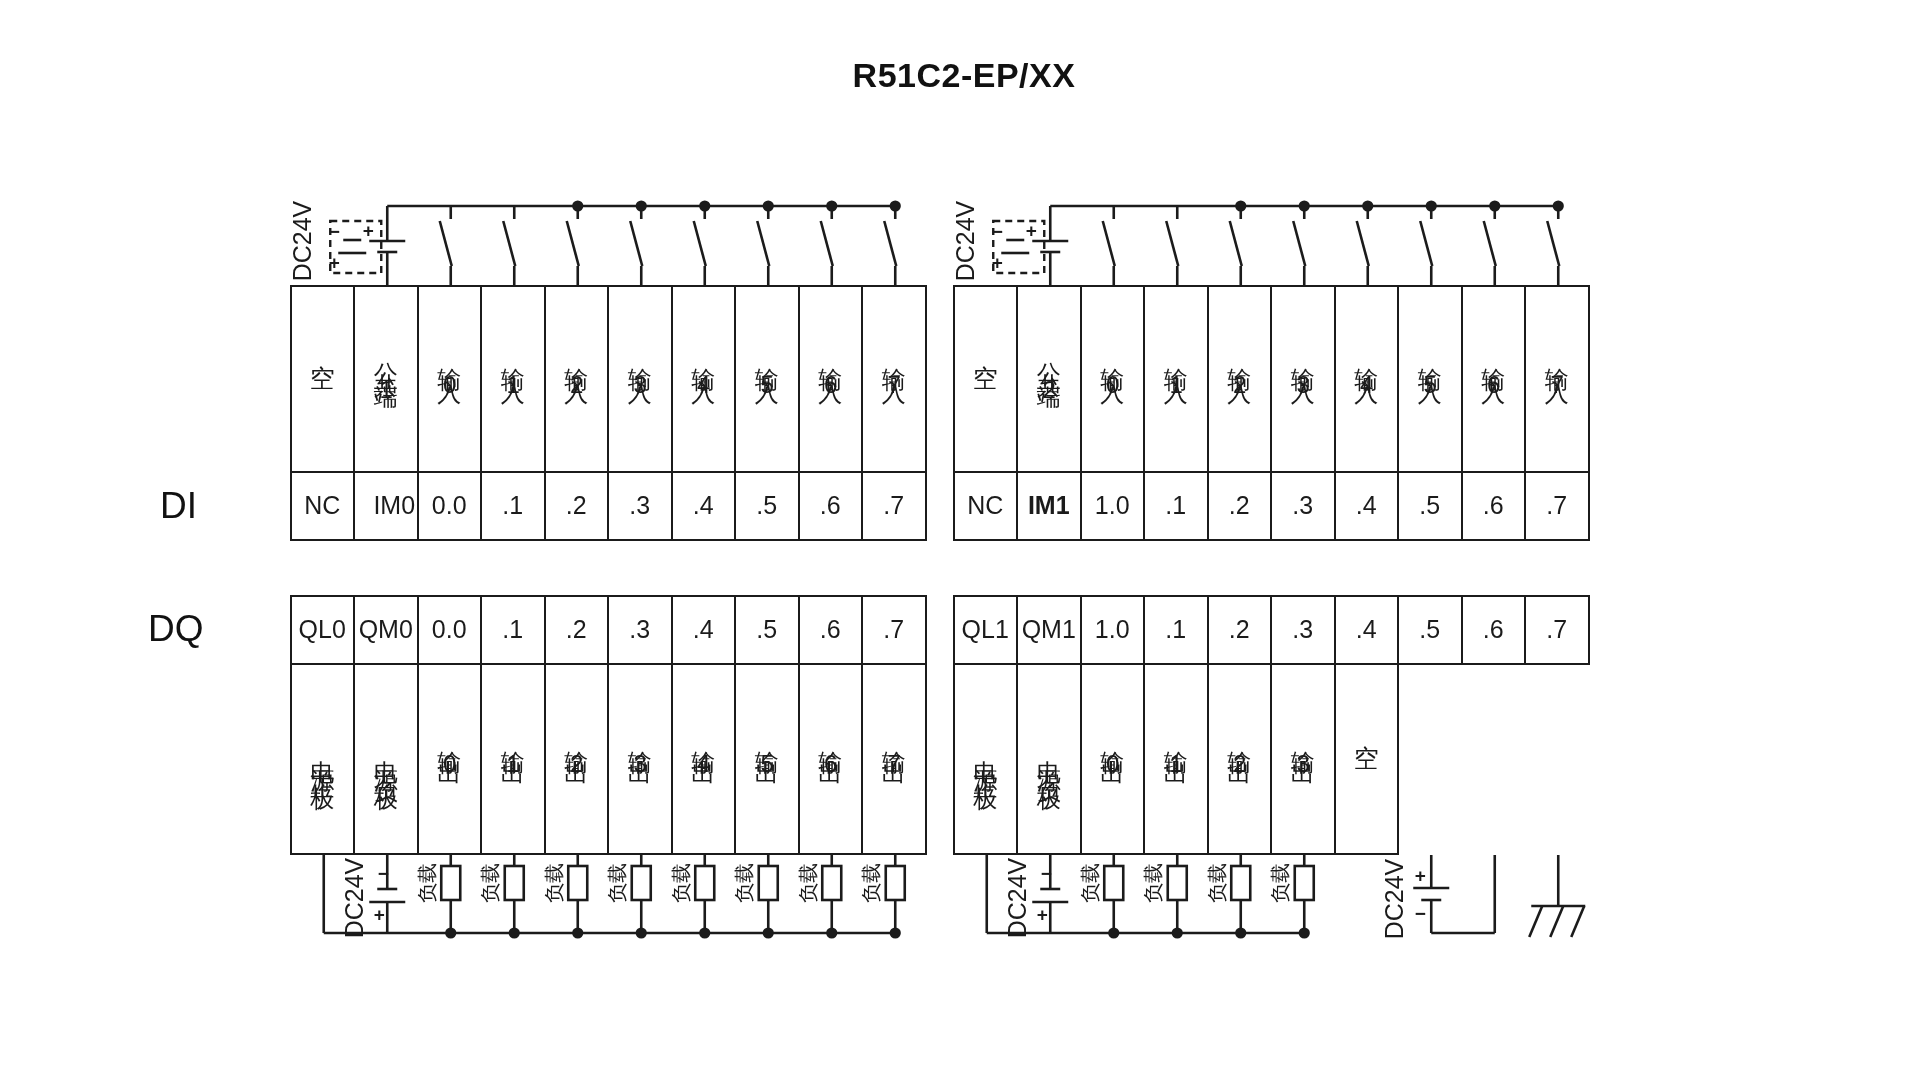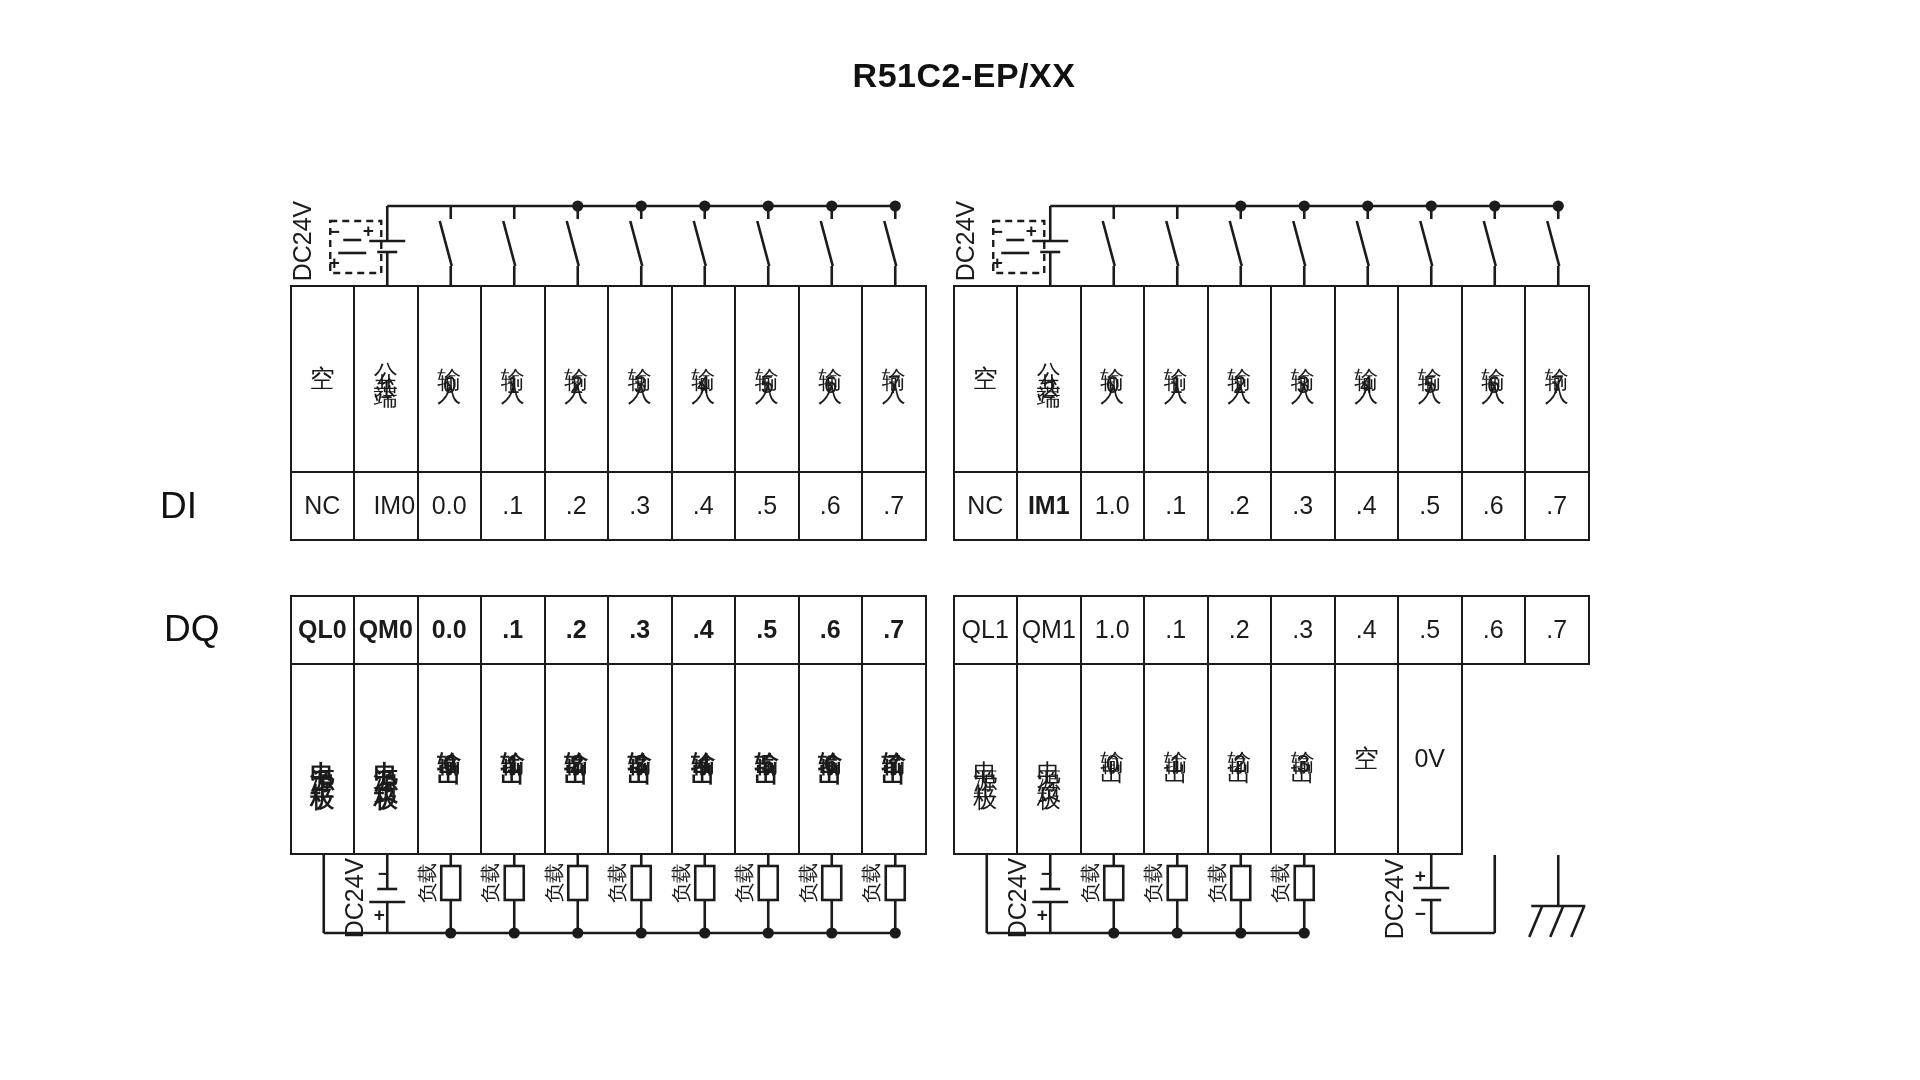--- a/index.html
+++ b/index.html
@@ -1,21 +1,21 @@
 <!DOCTYPE html>
 <html><head>
 <meta charset="utf-8">
 <style>
   html,body{margin:0;padding:0;background:#fff;}
   body{width:1920px;height:1080px;font-family:"Liberation Sans","DejaVu Sans",sans-serif;color:#1b1b1b;}
   #stage{position:relative;width:1920px;height:1080px;overflow:hidden;background:#fff;}
   #title{position:absolute;left:8px;right:0;top:56px;text-align:center;font-size:34px;font-weight:bold;letter-spacing:.5px;color:#111;}
   .big-label{position:absolute;width:120px;text-align:left;font-size:37px;color:#111;}
   #di-label{left:160px;top:485px;}
-  #dq-label{left:164px;top:608px;}
+  #dq-label{left:148px;top:608px;}
   #wires{position:absolute;left:0;top:0;}
   .wtable{position:absolute;border-left:2.5px solid #1b1b1b;border-top:2.5px solid #1b1b1b;}
   .wrow{display:flex;}
   .wcell{box-sizing:border-box;width:63.5px;border-right:2.5px solid #1b1b1b;border-bottom:2.5px solid #1b1b1b;
          display:flex;align-items:center;justify-content:center;background:#fff;overflow:hidden;}
   .wcell .h{font-size:25px;white-space:nowrap;}
   .wcell .v{writing-mode:vertical-lr;text-orientation:upright;font-size:24px;letter-spacing:11px;line-height:1;}
   .dq-head .v{letter-spacing:9px;}
   svg text{fill:#1b1b1b;}
 </style>
@@ -329,21 +329,21 @@
           <span class="h">.5</span>
         </div>
         <div class="wcell" style="height: 68px;">
           <span class="h">.6</span>
         </div>
         <div class="wcell" style="height: 68px;">
           <span class="h">.7</span>
         </div>
       </div>
     </div>
-    <div class="wtable" style="left: 289.5px; top: 594.5px; font-weight: bold;">
+    <div class="wtable" style="left: 289.5px; top: 594.5px;">
       <div class="wrow dq-term">
         <div class="wcell" style="height: 68px;">
           <span class="h">QL0</span>
         </div>
         <div class="wcell" style="height: 68px;">
           <span class="h">QM0</span>
         </div>
         <div class="wcell" style="height: 68px;">
           <span class="h">0.0</span>
         </div>
@@ -515,19 +515,16 @@
           <span class="v">输出1</span>
         </div>
         <div class="wcell" style="height: 190px;">
           <span class="v">输出2</span>
         </div>
         <div class="wcell" style="height: 190px;">
           <span class="v">输出3</span>
         </div>
         <div class="wcell" style="height: 190px;">
           <span class="h">空</span>
-        </div>
-        <div class="wcell" style="height: 190px;">
-          <span class="h">0V</span>
         </div>
       </div>
     </div>
   </div>
 
 </body></html>

